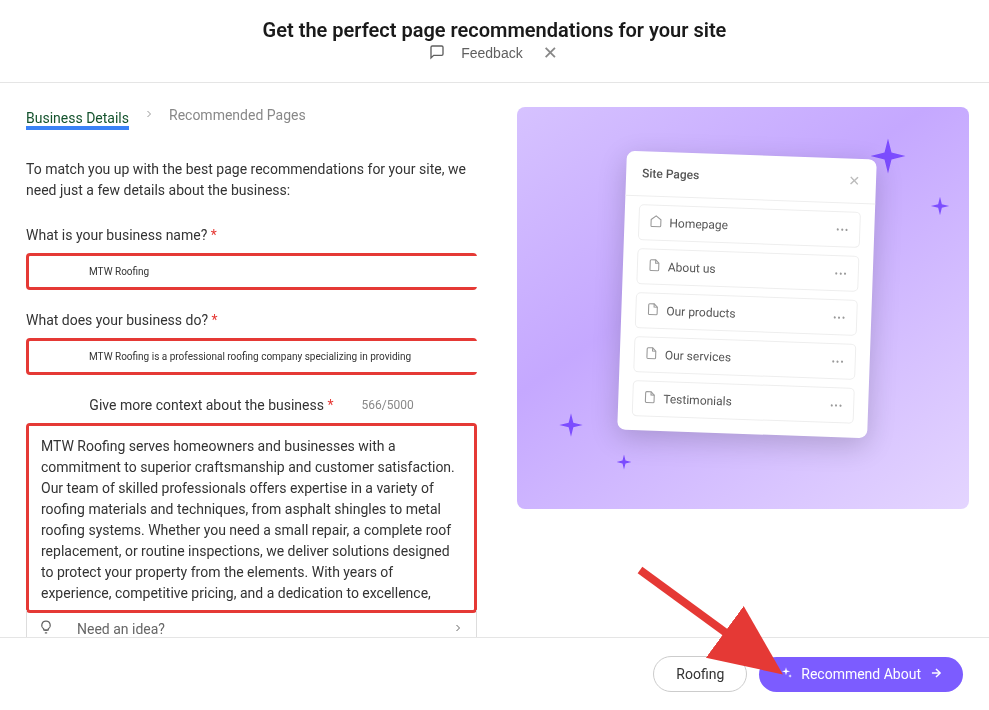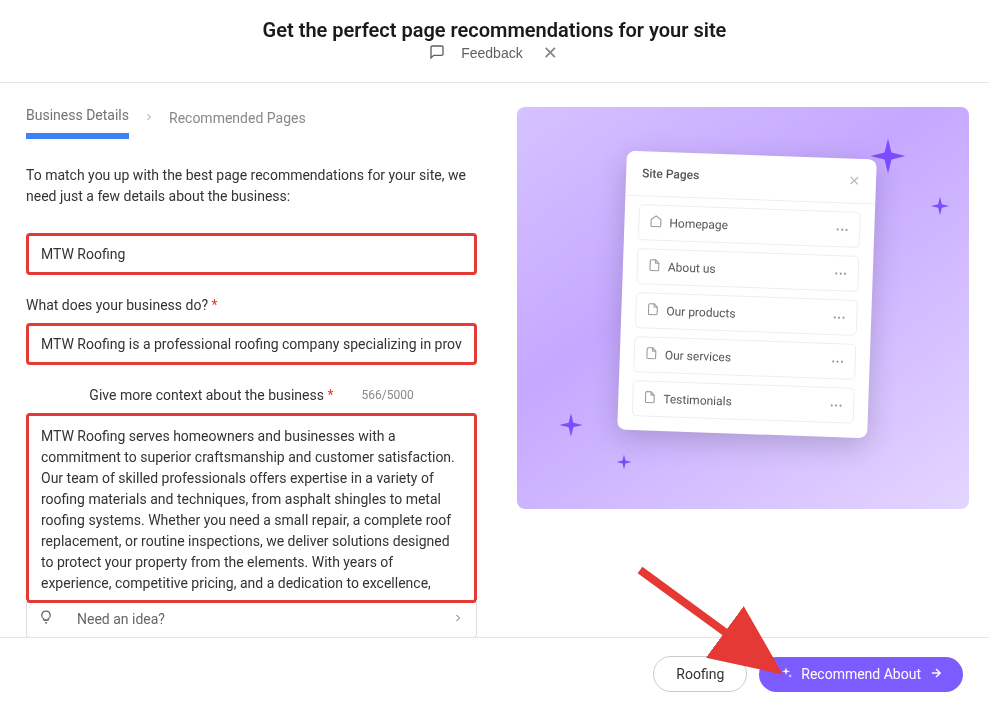--- a/index.html
+++ b/index.html
@@ -62,23 +62,22 @@
       flex: 0 0 451px;
     }
     .breadcrumb {
       display: flex;
       align-items: center;
       gap: 14px;
       margin-bottom: 26px;
       font-size: 14px;
     }
     .breadcrumb-active {
-      color: #737373;
-      padding-bottom: 10px;
-      border-bottom: 6px solid #3b82f6;
+      color: #14532d;
+      border-bottom: 4px solid #3b82f6;
     }
     .breadcrumb-chevron {
       color: #999;
       padding-bottom: 10px;
     }
     .breadcrumb-next {
       color: #888;
       padding-bottom: 10px;
     }
     .intro-text {
@@ -113,24 +112,25 @@
     .input-highlight {
       border: 3px solid #e53935;
       border-radius: 4px;
       padding: 0;
     }
     .text-input {
       width: 100%;
       padding: 10px 12px;
       border: 1px solid #ddd;
       border-radius: 3px;
-      font-size: 14px;
+      font-size: 10px;
       color: #333;
       font-family: inherit;
       background: #fff;
+      margin-left: 48px;
     }
     .input-highlight .text-input {
       border: none;
     }
     .text-area {
       width: 100%;
       padding: 10px 12px;
       border: none;
       font-size: 14px;
       color: #333;
@@ -306,20 +306,24 @@
         <svg width="12" height="12" viewBox="0 0 24 24" fill="none" stroke="currentColor" stroke-width="2">
             <polyline points="9 18 15 12 9 6"></polyline>
           </svg>
       </span>
       <span class="breadcrumb-next">Recommended Pages</span>
     </div>
 
     <p class="intro-text">To match you up with the best page recommendations for your site, we need just a few details about the business:</p>
 
     <div class="form-group">
+      <label class="form-label">
+        <span>What is your business name?</span>
+        <span class="required"> *</span>
+      </label>
       <div class="input-highlight">
         <input type="text" class="text-input" value="MTW Roofing" style="">
       </div>
     </div>
 
     <div class="form-group">
       <label class="form-label">
         <span>What does your business do?</span>
         <span class="required"> *</span>
       </label>

